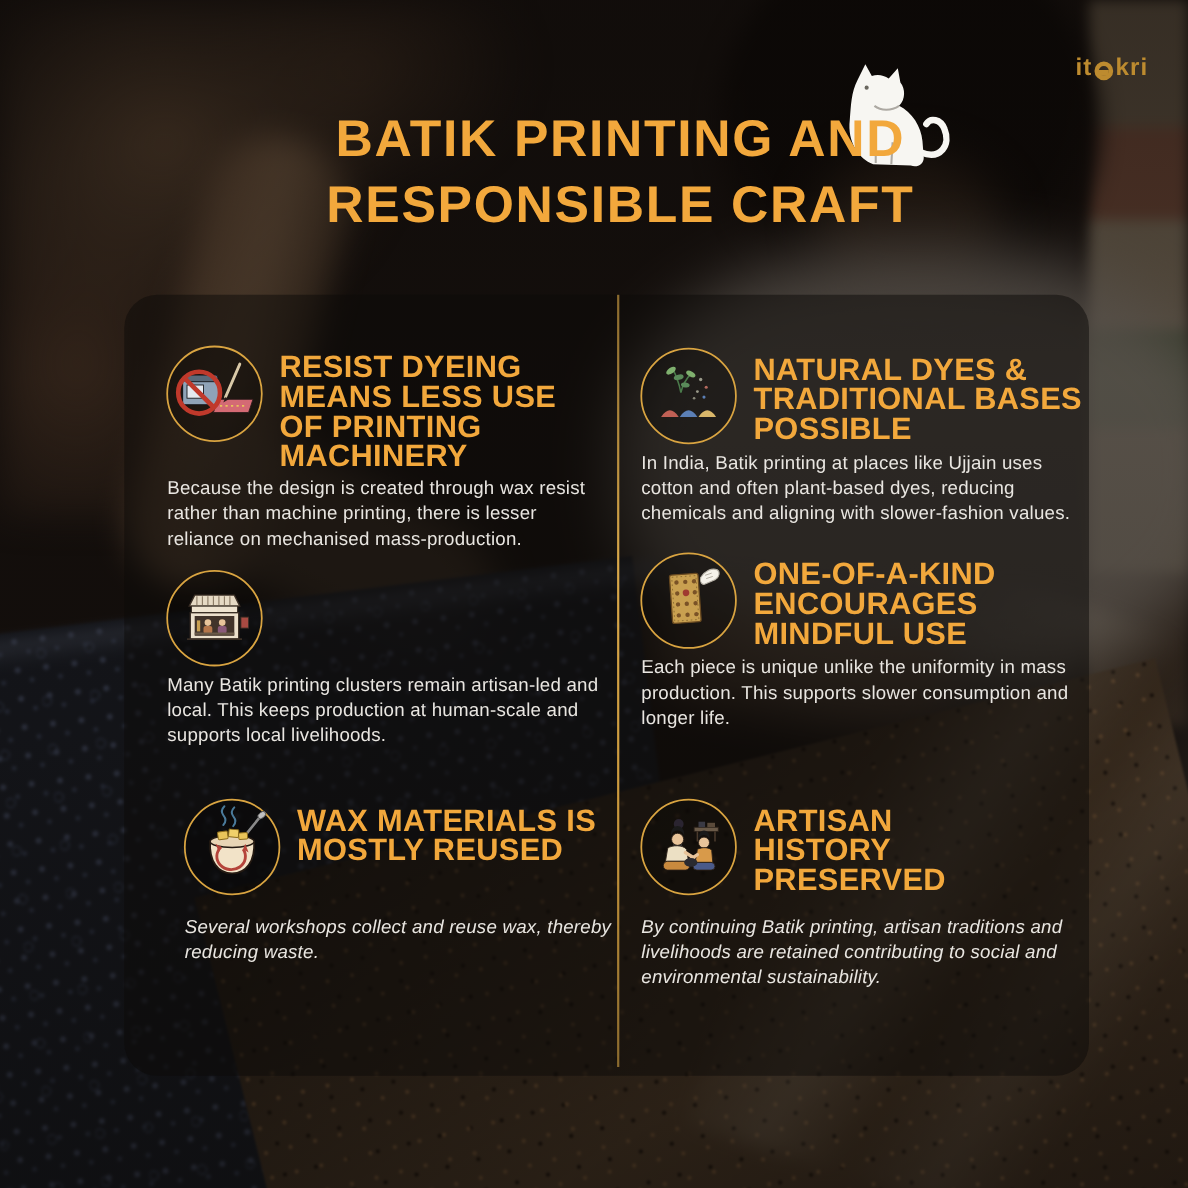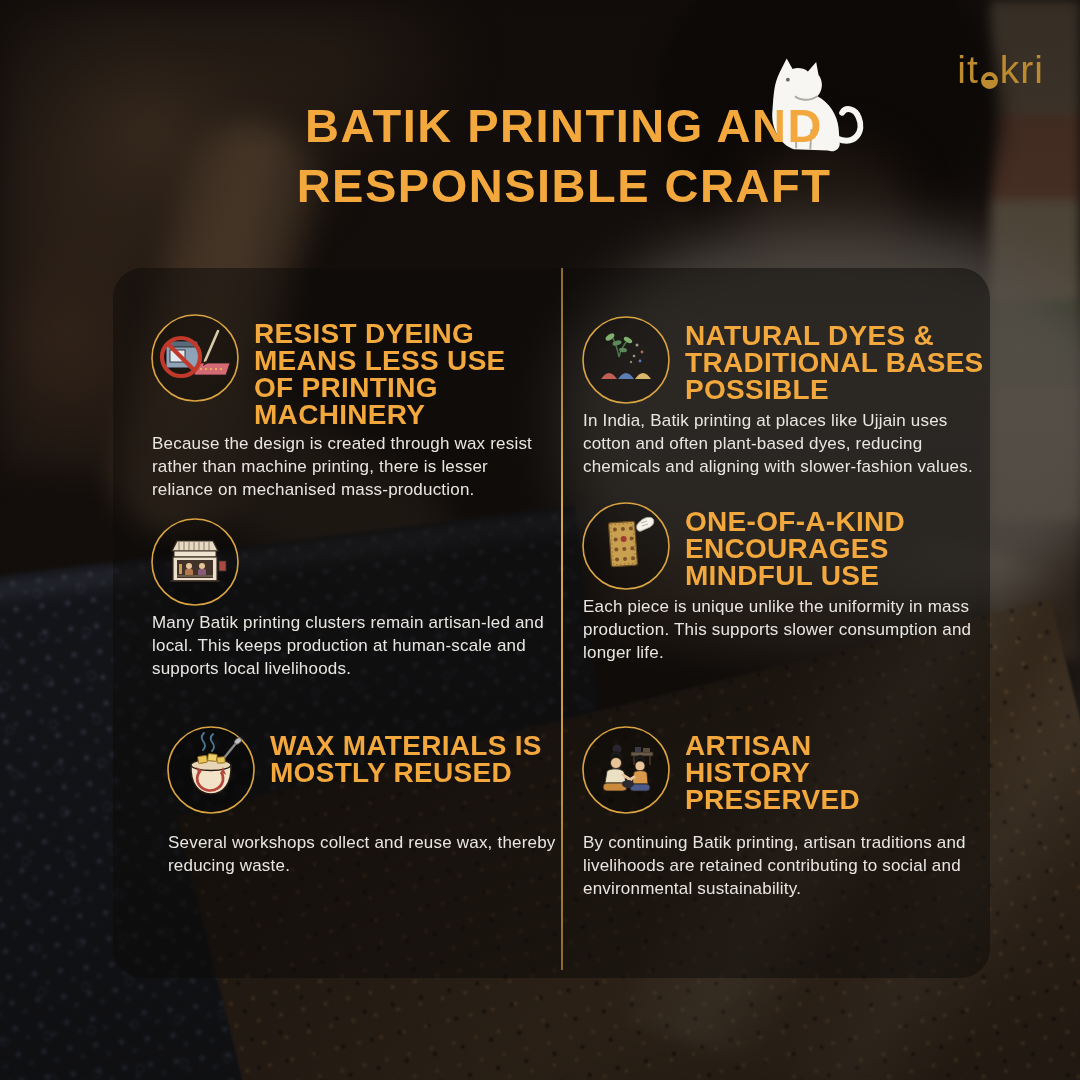--- a/index.html
+++ b/index.html
@@ -53,22 +53,22 @@
     background-size:23px 23px,29px 29px,17px 17px,100% 100%;filter:blur(1px);}
   .bg-sheen{position:absolute;right:-40px;bottom:-20px;width:420px;height:560px;
     transform:rotate(18deg);background:linear-gradient(105deg,transparent 20%,
       rgba(205,192,170,.22) 38%,transparent 52%,rgba(205,192,170,.14) 66%,transparent 80%);
     filter:blur(8px);}
   .bg-shade{position:absolute;inset:0;
     background:linear-gradient(180deg,rgba(10,7,5,.52),rgba(10,7,5,.38) 32%,
                rgba(10,7,5,.44) 62%,rgba(8,6,4,.60));}
 
   
-  .logo{position:absolute;top:50px;right:36px;color:#BD8B2F;font-size:39px;font-weight:400;
-    letter-spacing:1px;display:flex;align-items:flex-end;line-height:1;}
+  .logo{position:absolute;top:50px;right:36px;color:#BD8B2F;font-size:22px;font-weight:700;
+    letter-spacing:1px;display:flex;align-items:flex-start;line-height:1;}
   .basket{display:inline-block;width:17px;height:17px;margin:6px 2px 0 2px;border-radius:50%;
     border:4px solid #BD8B2F;background:linear-gradient(180deg,transparent 42%,#BD8B2F 42%);}
   .cat{position:absolute;left:756px;top:56px;width:118px;height:130px;}
   .title{position:absolute;left:0;top:96px;width:100%;margin:0;text-align:center;
     color:#F2A83C;font-size:47px;font-weight:800;letter-spacing:1.5px;line-height:60px;}
   .title span{display:block;padding-left:48px;}
 
   
   .panel{position:absolute;left:113px;top:268px;width:877px;height:710px;border-radius:30px;
     background:rgba(12,9,8,.5);}
@@ -83,21 +83,21 @@
   .c4{left:581px;top:501px;width:409px;}
   .c5{left:166px;top:725px;width:402px;}
   .c6{left:581px;top:725px;width:409px;}
   .card-head{display:flex;align-items:flex-start;}
   .icon-wrap{flex:none;width:90px;height:90px;}
   .icon-wrap svg{width:90px;height:90px;display:block;}
   .card-title{margin:7px 0 0 14px;color:#F2A83C;font-size:28px;font-weight:700;
     line-height:27px;letter-spacing:.3px;}
   .card-body{margin:4px 0 0 2px;color:#E9E6E1;font-size:17px;line-height:23px;
     letter-spacing:.2px;}
-  .c5 .card-body,.c6 .card-body{margin-top:16px;}
+  .c5 .card-body,.c6 .card-body{margin-top:16px;font-style:italic;}
   .mw300{max-width:300px;} .mw330{max-width:330px;} .mw310{max-width:310px;}
   .mw320{max-width:320px;} .mw230{max-width:230px;}
 </style>
 </head>
 <body>
 
 <div class="stage">
 
   <div class="bg">
     <div class="bg-wall"></div>

